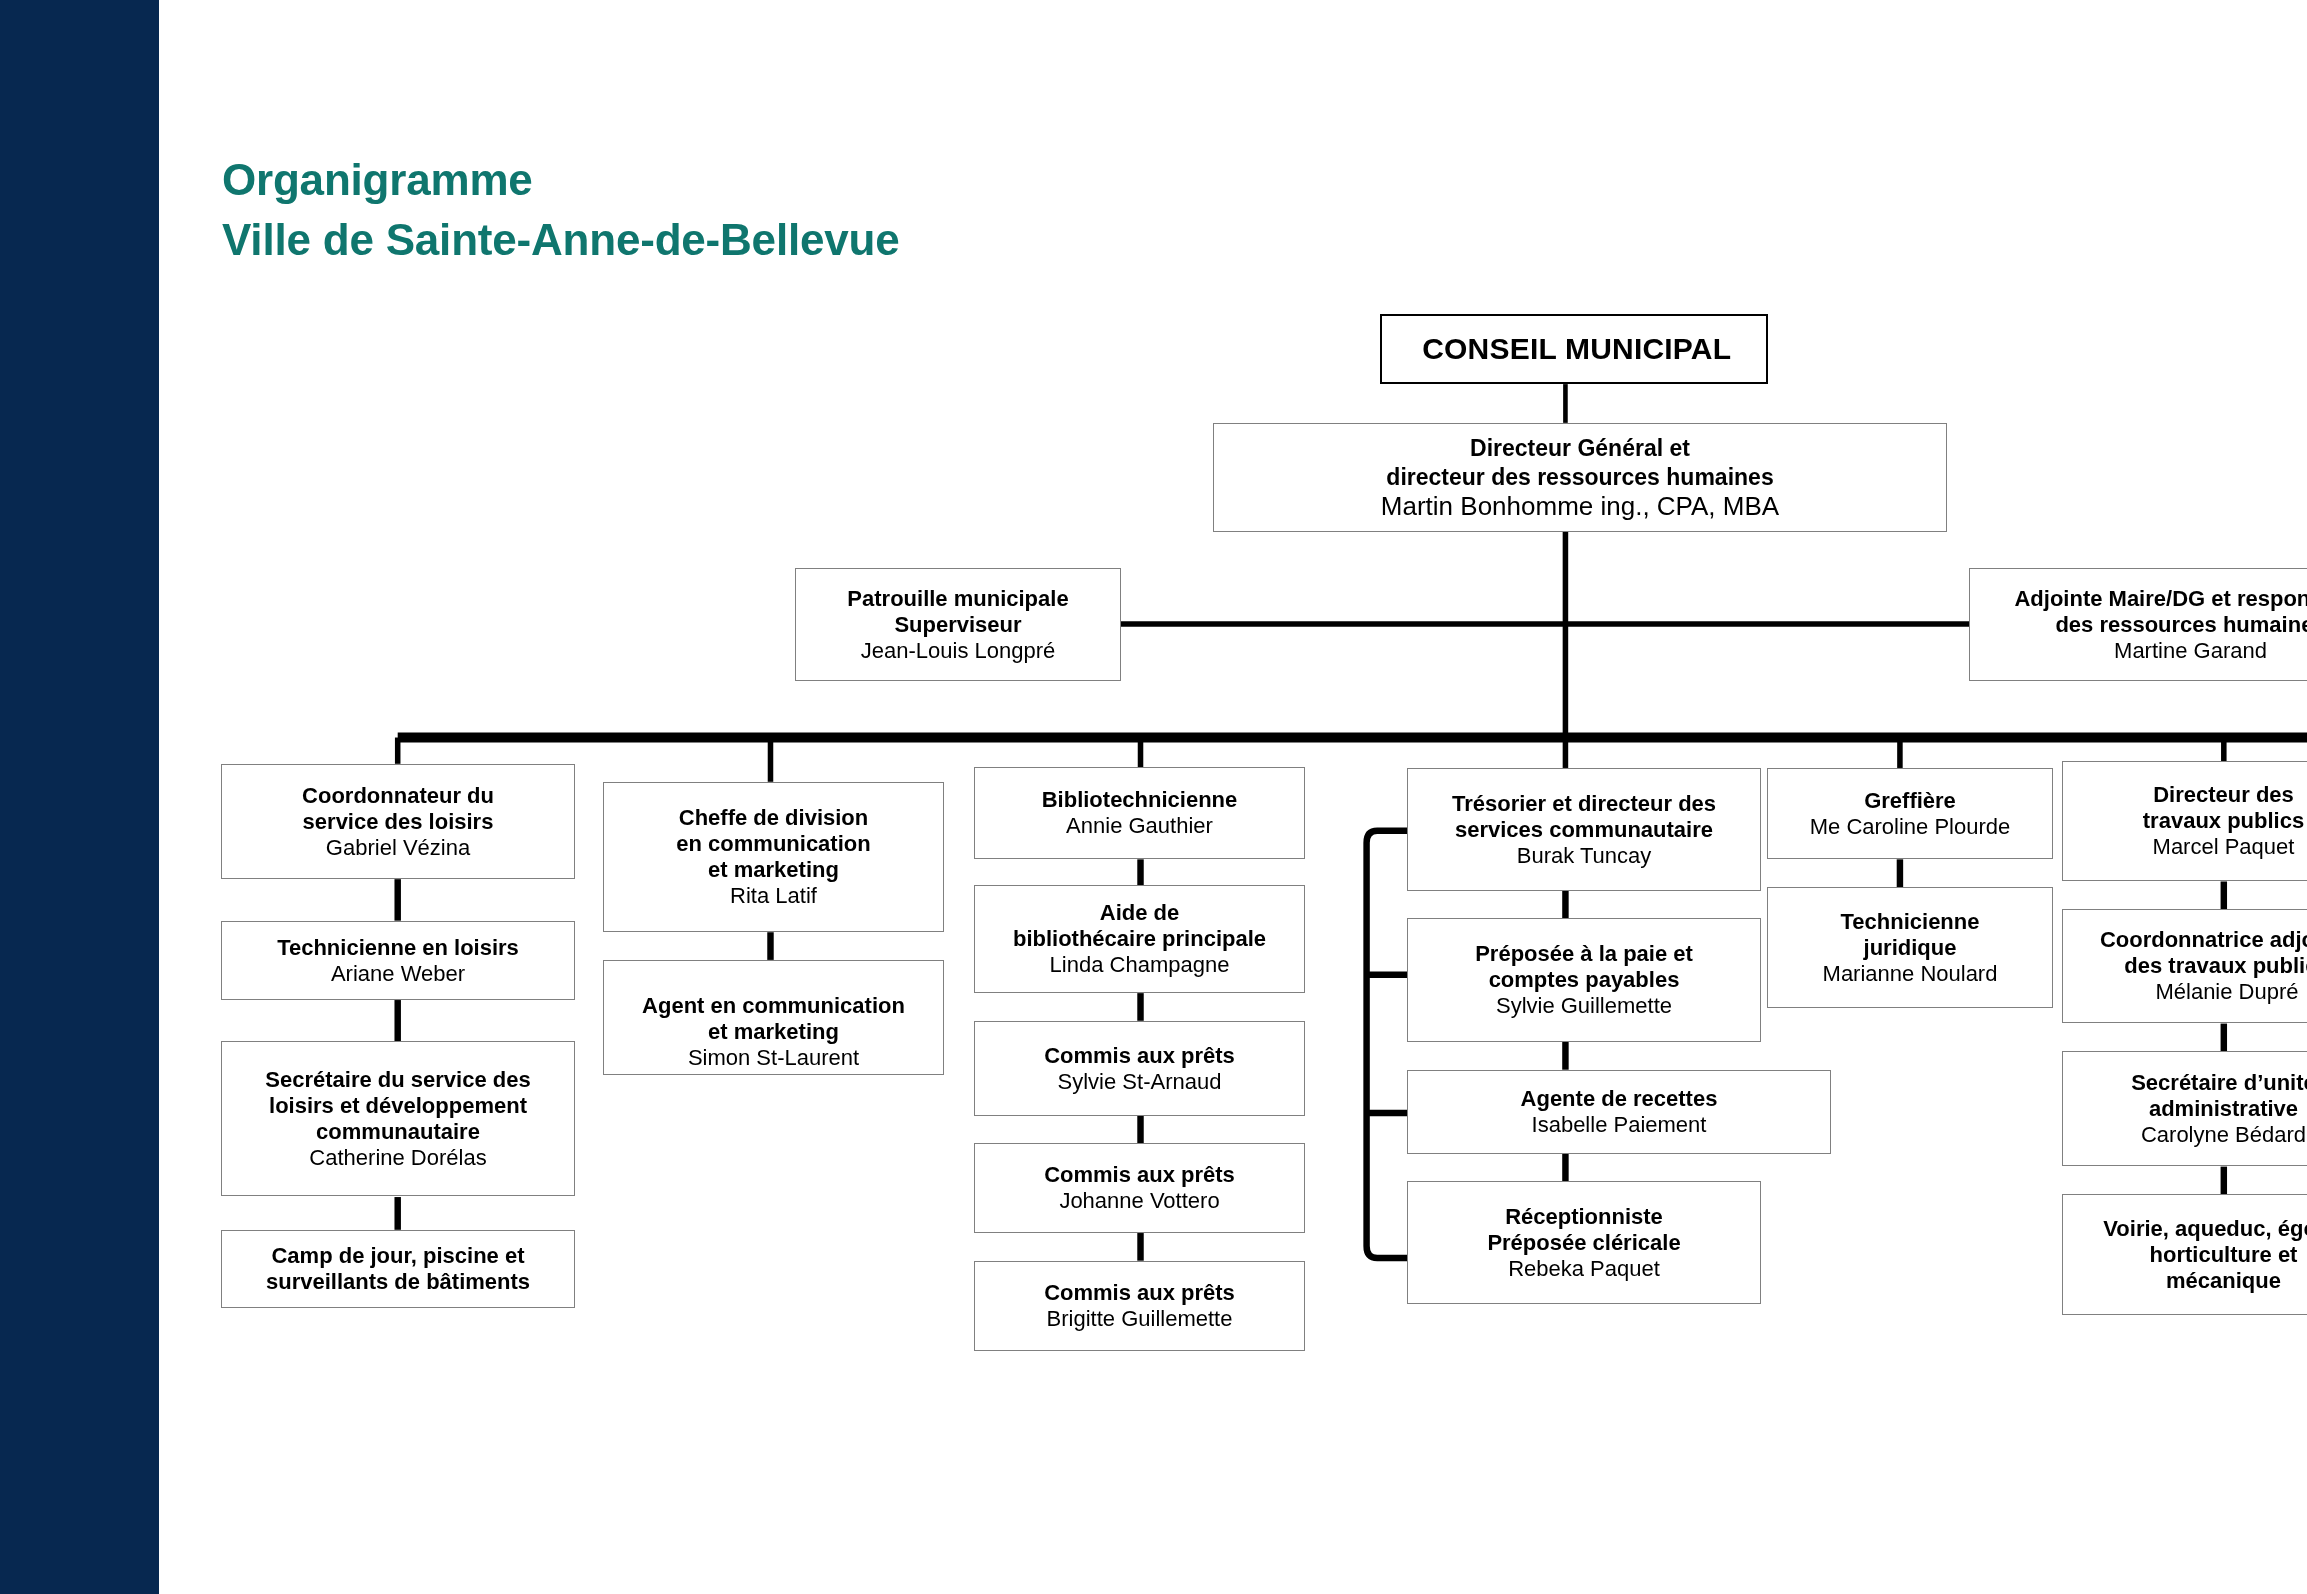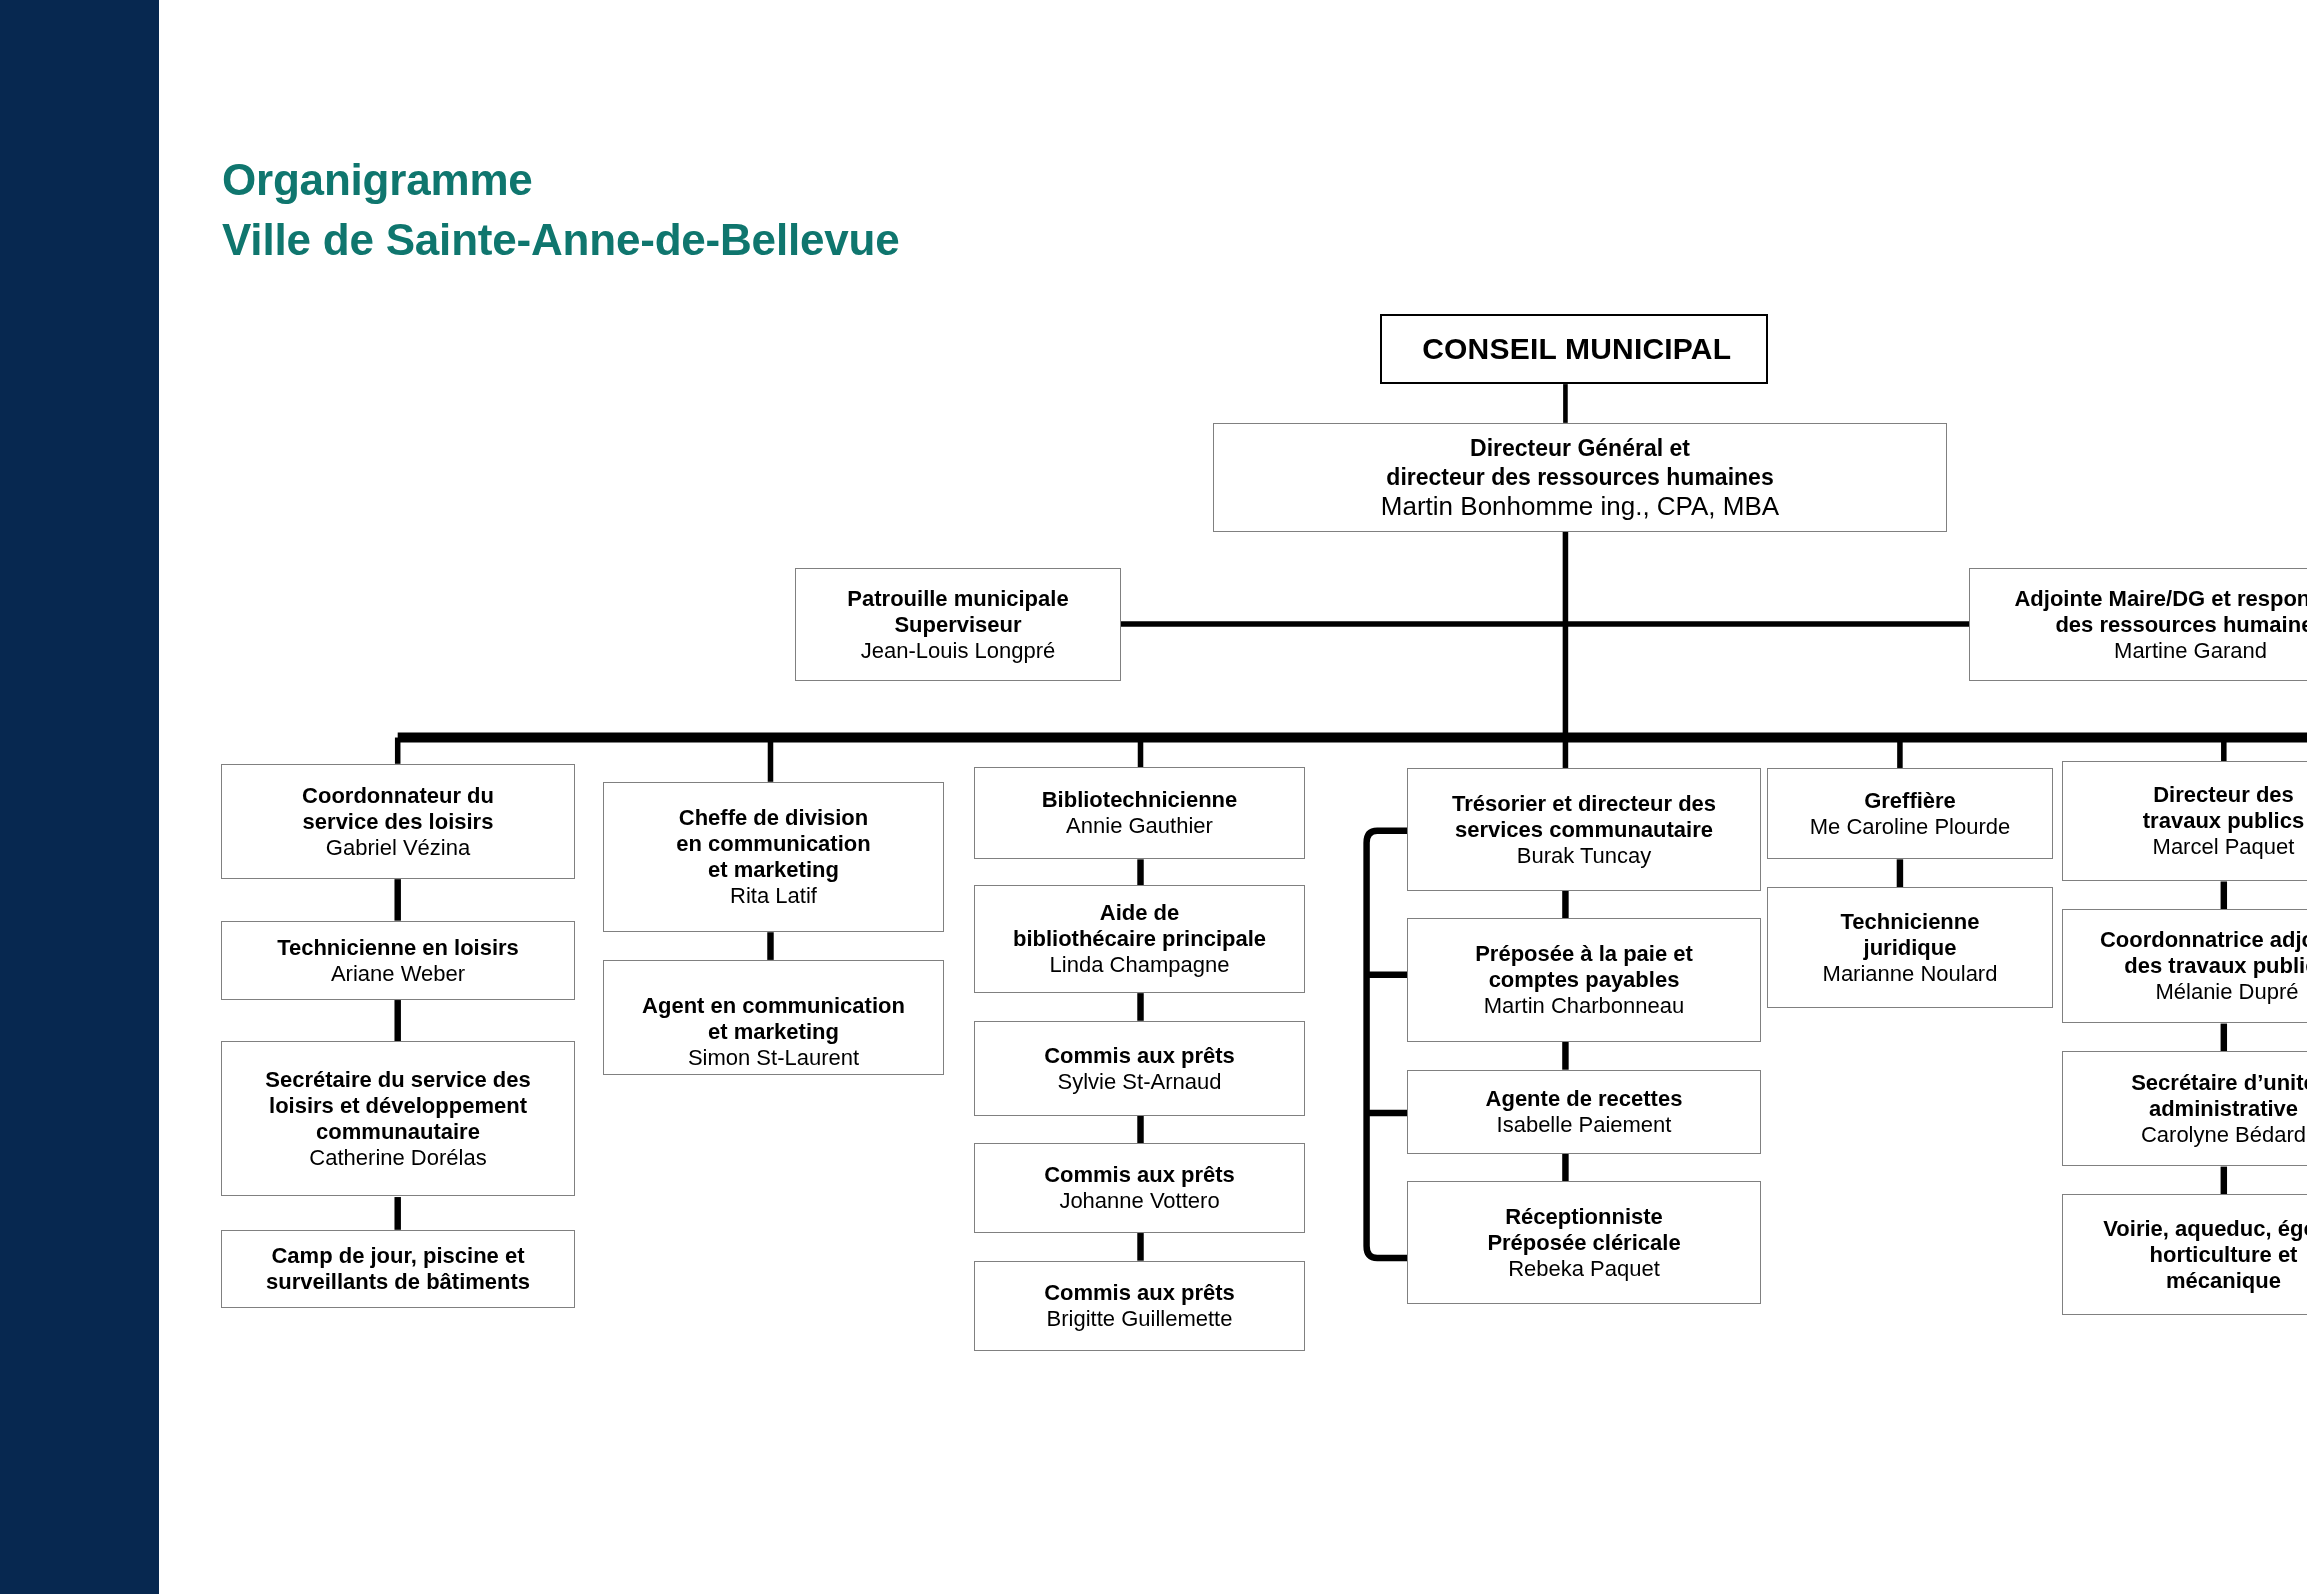--- a/index.html
+++ b/index.html
@@ -198,23 +198,23 @@
 </div>
 
 <div class="node" style="left:1407px;top:768px;width:354px;height:123px;">
   <div class="title">Trésorier et directeur des</div>
   <div class="title">services communautaire</div>
   <div class="person">Burak Tuncay</div>
 </div>
 <div class="node" style="left:1407px;top:918px;width:354px;height:124px;">
   <div class="title">Préposée à la paie et</div>
   <div class="title">comptes payables</div>
-  <div class="person">Martin Charbonneau</div>
-</div>
-<div class="node" style="left:1407px;top:1070px;width:354px;height:84px;">
+  <div class="person">Sylvie Guillemette</div>
+</div>
+<div class="node" style="left:1407px;top:1070px;width:424px;height:84px;">
   <div class="title">Agente de recettes</div>
   <div class="person">Isabelle Paiement</div>
 </div>
 <div class="node" style="left:1407px;top:1181px;width:354px;height:123px;">
   <div class="title">Réceptionniste</div>
   <div class="title">Préposée cléricale</div>
   <div class="person">Rebeka Paquet</div>
 </div>
 
 <div class="node" style="left:1767px;top:768px;width:286px;height:91px;">

